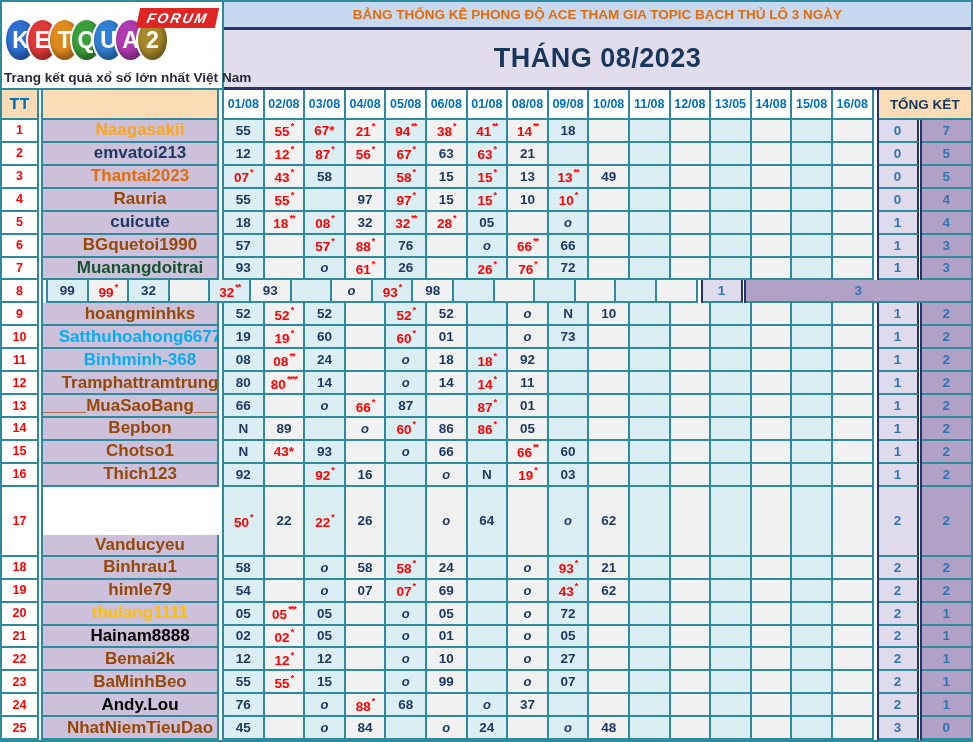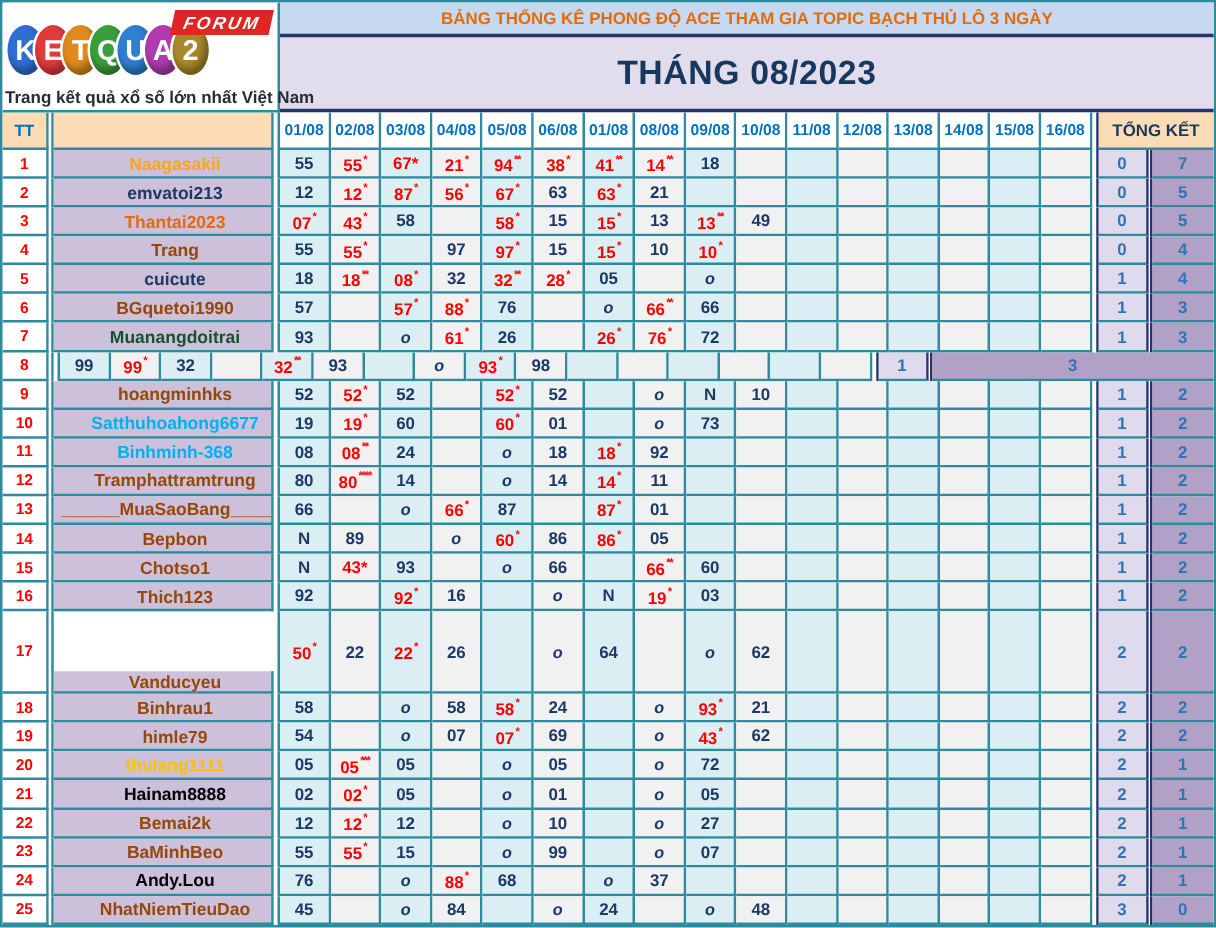--- a/index.html
+++ b/index.html
@@ -43,30 +43,30 @@
   .c-tt{width:37px;flex:0 0 37px;}
   .c-g1{width:4px;}
   .c-name{width:176px;flex:0 0 176px;}
   .c-g2{width:5px;}
   .c-d{width:40.6px;flex:0 0 40.6px;}
   .c-g3{width:5px;border-right:2px solid var(--navline);}
   .c-t1{width:40px;flex:0 0 40px;border-right:2px solid var(--navline);}
   .c-g4{width:3px;border-right:2px solid var(--navline);}
   .c-t2{flex:1;border-right:none;}
   
-  .h-cell{background:var(--peach);color:var(--dateblue);font-weight:bold;font-size:13px;}
+  .h-cell{background:var(--peach);color:var(--dateblue);font-weight:bold;font-size:17px;font-family:Liberation Mono, monospace;}
   .h-date{background:#fff;color:var(--dateblue);font-weight:bold;font-size:12.5px;}
   .h-tot{background:var(--peach);color:#17375e;font-weight:bold;font-size:13.5px;flex:1;border-right:none;}
   
   .v{font-weight:bold;font-size:13.5px;color:var(--navy);}
   .v.red{color:var(--red);}
   .v.miss{font-style:italic;font-weight:bold;color:var(--navy);font-size:13px;}
   .st{font-size:9px;letter-spacing:-1px;vertical-align:7px;margin-left:1px;font-weight:bold;}
   .ttnum{color:var(--red);font-weight:bold;font-size:12.5px;}
-  .pname{font-weight:bold;font-size:14px;white-space:nowrap;padding-left:20px;}
+  .pname{font-weight:bold;font-size:17px;white-space:nowrap;padding-left:20px;}
   .totv{color:var(--totblue);font-weight:bold;font-size:13.5px;}
 </style>
 </head>
 <body>
 
 <div class="page">
   <div class="topbar">
     <div class="logo">
       <div class="letters" id="logo-letters">
           <span class="lt" style="background: rgb(47, 111, 210);">K</span>
@@ -95,21 +95,21 @@
       <div class="cell c-d h-date">03/08</div>
       <div class="cell c-d h-date">04/08</div>
       <div class="cell c-d h-date">05/08</div>
       <div class="cell c-d h-date">06/08</div>
       <div class="cell c-d h-date">01/08</div>
       <div class="cell c-d h-date">08/08</div>
       <div class="cell c-d h-date">09/08</div>
       <div class="cell c-d h-date">10/08</div>
       <div class="cell c-d h-date">11/08</div>
       <div class="cell c-d h-date">12/08</div>
-      <div class="cell c-d h-date">13/08</div>
+      <div class="cell c-d h-date">13/05</div>
       <div class="cell c-d h-date">14/08</div>
       <div class="cell c-d h-date">15/08</div>
       <div class="cell c-d h-date">16/08</div>
       <div class="gap c-g3"></div>
       <div class="cell h-tot">TỔNG KẾT</div>
     </div>
   <div class="tbody" id="tbody">
       <div class="row">
         <div class="cell c-tt">
           <span class="ttnum">1</span>
@@ -263,21 +263,21 @@
         <div class="cell c-t2" style="background: var(--t2bg);">
           <span class="totv">5</span>
         </div>
       </div>
       <div class="row">
         <div class="cell c-tt">
           <span class="ttnum">4</span>
         </div>
         <div class="gap c-g1"></div>
         <div class="cell c-name" style="background: var(--namebg);">
-          <span class="pname" style="color: rgb(151, 71, 6);">Trang</span>
+          <span class="pname" style="color: rgb(151, 71, 6);">Rauria</span>
         </div>
         <div class="gap c-g2"></div>
         <div class="cell c-d" style="background: var(--colblue);">
           <span class="v">55</span>
         </div>
         <div class="cell c-d" style="background: var(--colwhite);">
           <span class="v red">55<span class="st">*</span></span>
         </div>
         <div class="cell c-d" style="background: var(--colblue);"></div>
         <div class="cell c-d" style="background: var(--colwhite);">

